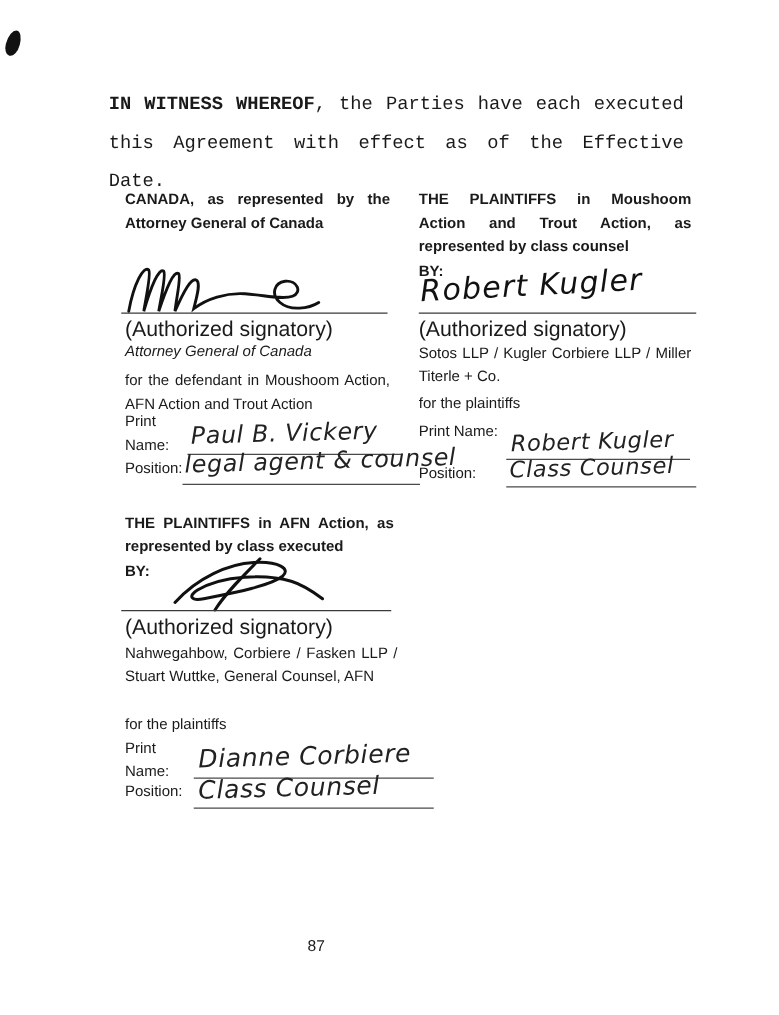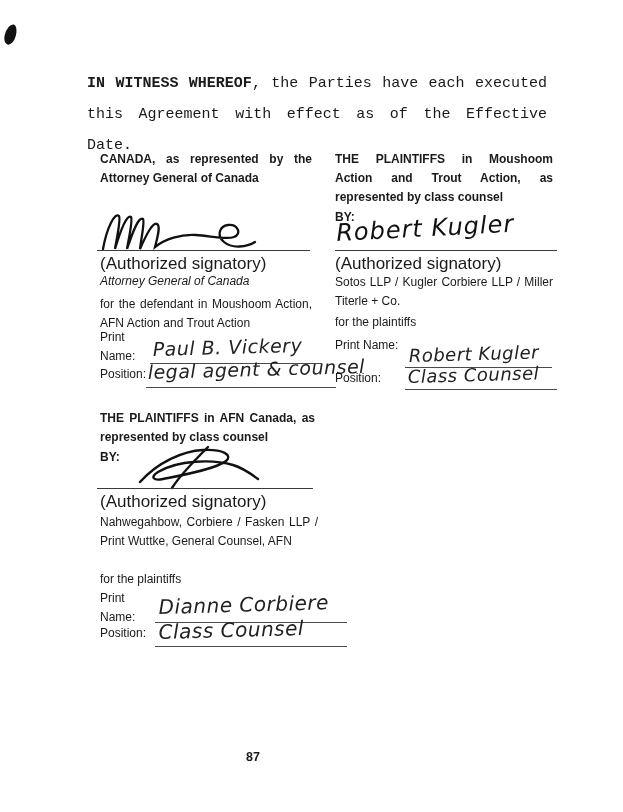--- a/index.html
+++ b/index.html
@@ -20,21 +20,21 @@
     letter-spacing:0.5px;
   }
   .hw-underline{border-top:1.4px solid #4a4a4a;height:0;}
   .sig-script{
     font-family:"DejaVu Sans",sans-serif;font-style:italic;color:#111;
     white-space:nowrap;transform:rotate(-3deg);transform-origin:left bottom;
     letter-spacing:1px;
   }
   .artifact{background:#121212;border-radius:58% 42% 55% 45%/60% 50% 50% 40%;
     transform:rotate(14deg);}
-  .footer{width:506px;text-align:center;font-size:12.5px;font-weight:bold;}
+  .footer{width:506px;text-align:center;font-size:12.5px;}
   svg{display:block;}
 </style>
 </head>
 <body>
 
 <div class="abs artifact" style="left:5px;top:24px;width:11px;height:21px;"></div>
 
 <p class="abs intro" style="left:87px;top:68px;width:460px;margin:0;">
   <span class="b">IN WITNESS WHEREOF</span><span>, the Parties have each executed this Agreement with effect as of the Effective Date.</span>
 </p>
@@ -75,33 +75,33 @@
 <div class="abs txt" style="left:335px;top:313px;">for the plaintiffs</div>
 
 <div class="abs txt" style="left:335px;top:336px;">Print Name:</div>
 <div class="abs hw" style="left:409px;top:345px;font-size:18px;">Robert Kugler</div>
 <div class="abs hw-underline" style="left:405px;top:367px;width:147px;"></div>
 
 <div class="abs txt" style="left:335px;top:369px;">Position:</div>
 <div class="abs hw" style="left:408px;top:366px;font-size:18px;">Class Counsel</div>
 <div class="abs hw-underline" style="left:405px;top:389px;width:152px;"></div>
 
-<div class="abs txt b just" style="left:100px;top:409px;width:215px;">THE PLAINTIFFS in AFN Canada, as represented by class counsel</div>
+<div class="abs txt b just" style="left:100px;top:409px;width:215px;">THE PLAINTIFFS in AFN Action, as represented by class executed</div>
 
 <div class="abs txt b" style="left:100px;top:448px;">BY:</div>
 
 <svg class="abs" style="left:128px;top:444px;" width="140" height="46" viewBox="0 0 140 46">
   <path d="M12,38 C30,18 55,7 75,6 C95,5 105,11 98,17 C88,25 55,31 35,35 C25,37 22,33 30,28
            C50,16 85,15 105,21 C115,24 122,29 130,35" fill="none" stroke="#111" stroke-width="2.4" stroke-linecap="round"></path>
   <path d="M80,3 C67,16 52,31 44,44" fill="none" stroke="#111" stroke-width="2.4" stroke-linecap="round"></path>
 </svg>
 <div class="abs sig-line" style="left:97px;top:488px;width:216px;"></div>
 <div class="abs siglabel" style="left:100px;top:492px;">(Authorized signatory)</div>
 
-<div class="abs txt just" style="left:100px;top:513px;width:218px;">Nahwegahbow, Corbiere / Fasken LLP / Print Wuttke, General Counsel, AFN</div>
+<div class="abs txt just" style="left:100px;top:513px;width:218px;">Nahwegahbow, Corbiere / Fasken LLP / Stuart Wuttke, General Counsel, AFN</div>
 
 <div class="abs txt" style="left:100px;top:570px;">for the plaintiffs</div>
 
 <div class="abs txt" style="left:100px;top:589px;width:50px;">Print Name:</div>
 <div class="abs hw" style="left:159px;top:595px;font-size:20px;">Dianne Corbiere</div>
 <div class="abs hw-underline" style="left:155px;top:622px;width:192px;"></div>
 
 <div class="abs txt" style="left:100px;top:624px;">Position:</div>
 <div class="abs hw" style="left:159px;top:620px;font-size:20px;">Class Counsel</div>
 <div class="abs hw-underline" style="left:155px;top:646px;width:192px;"></div>

